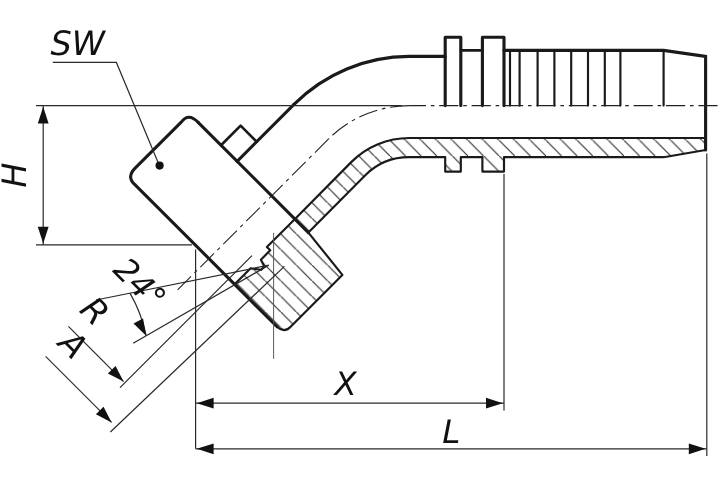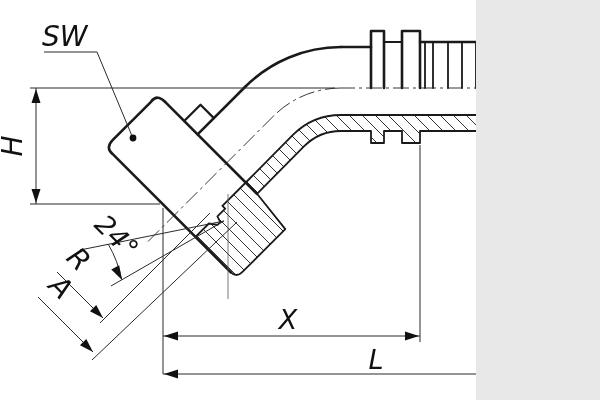--- a/index.html
+++ b/index.html
@@ -1,16 +1,16 @@
 <!DOCTYPE html>
 <html><head>
 <meta charset="utf-8">
 <style>
   html,body{margin:0;padding:0;background:#e8e8e8;}
-  .page{width:476px;height:400px;background:#ffffff;position:relative;overflow:hidden;}
+  .page{width:600px;height:400px;background:#ffffff;position:relative;overflow:hidden;}
   svg{display:block;}
   text{font-family:"DejaVu Sans",sans-serif;font-style:italic;fill:#111111;}
   .lbl-lg{font-size:28px;}
   .lbl-md{font-size:27px;}
 </style>
 </head>
 <body>
 
 <div class="page">
 <svg width="600" height="400" viewBox="0 0 600 400">

